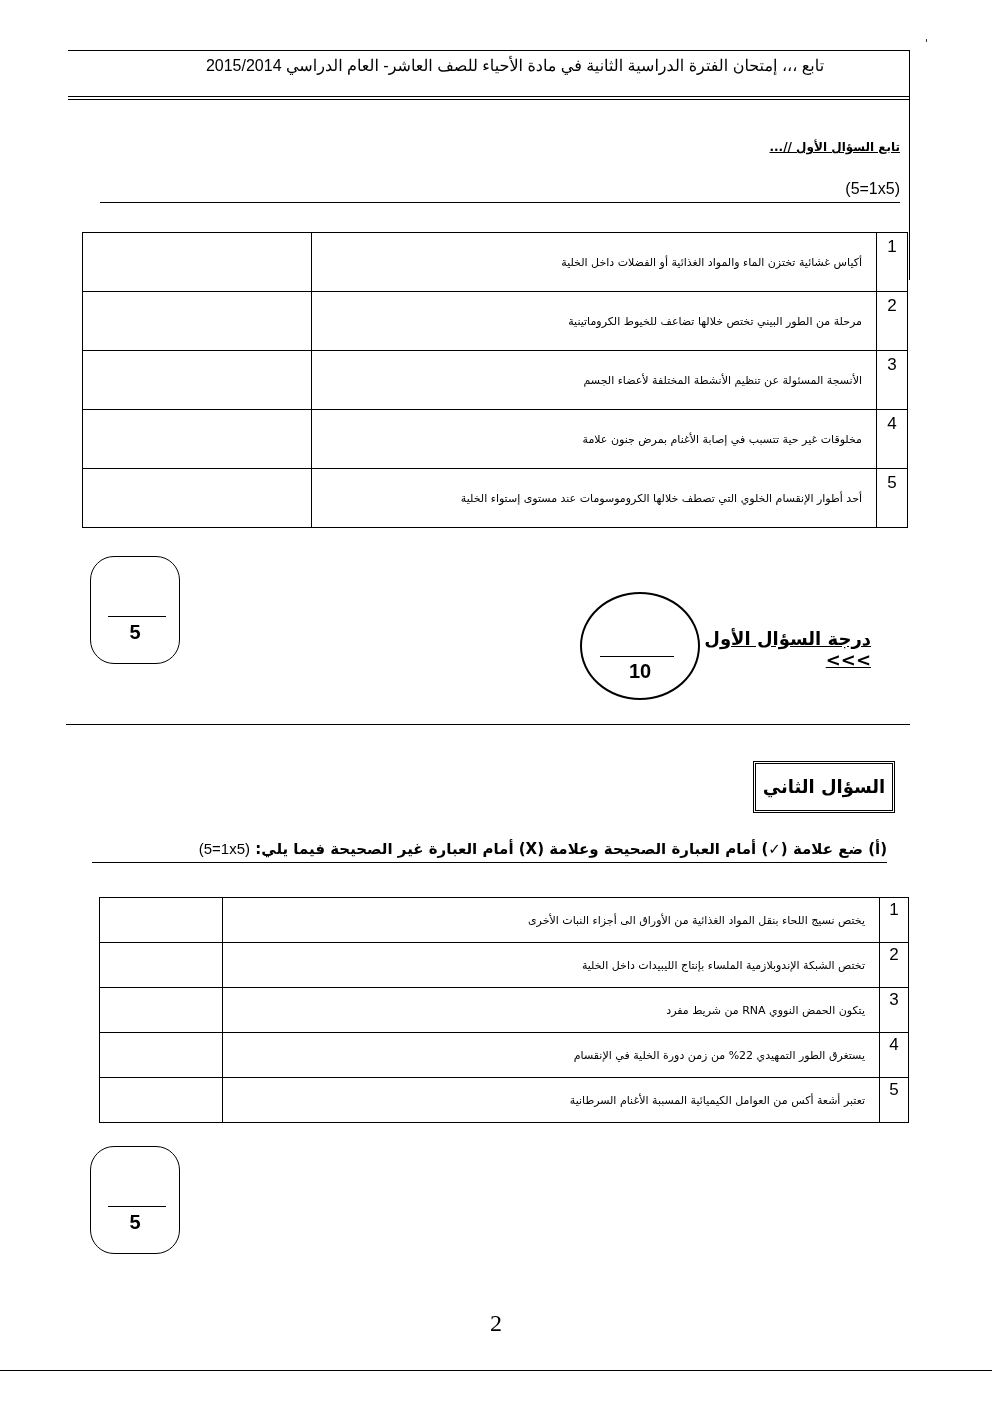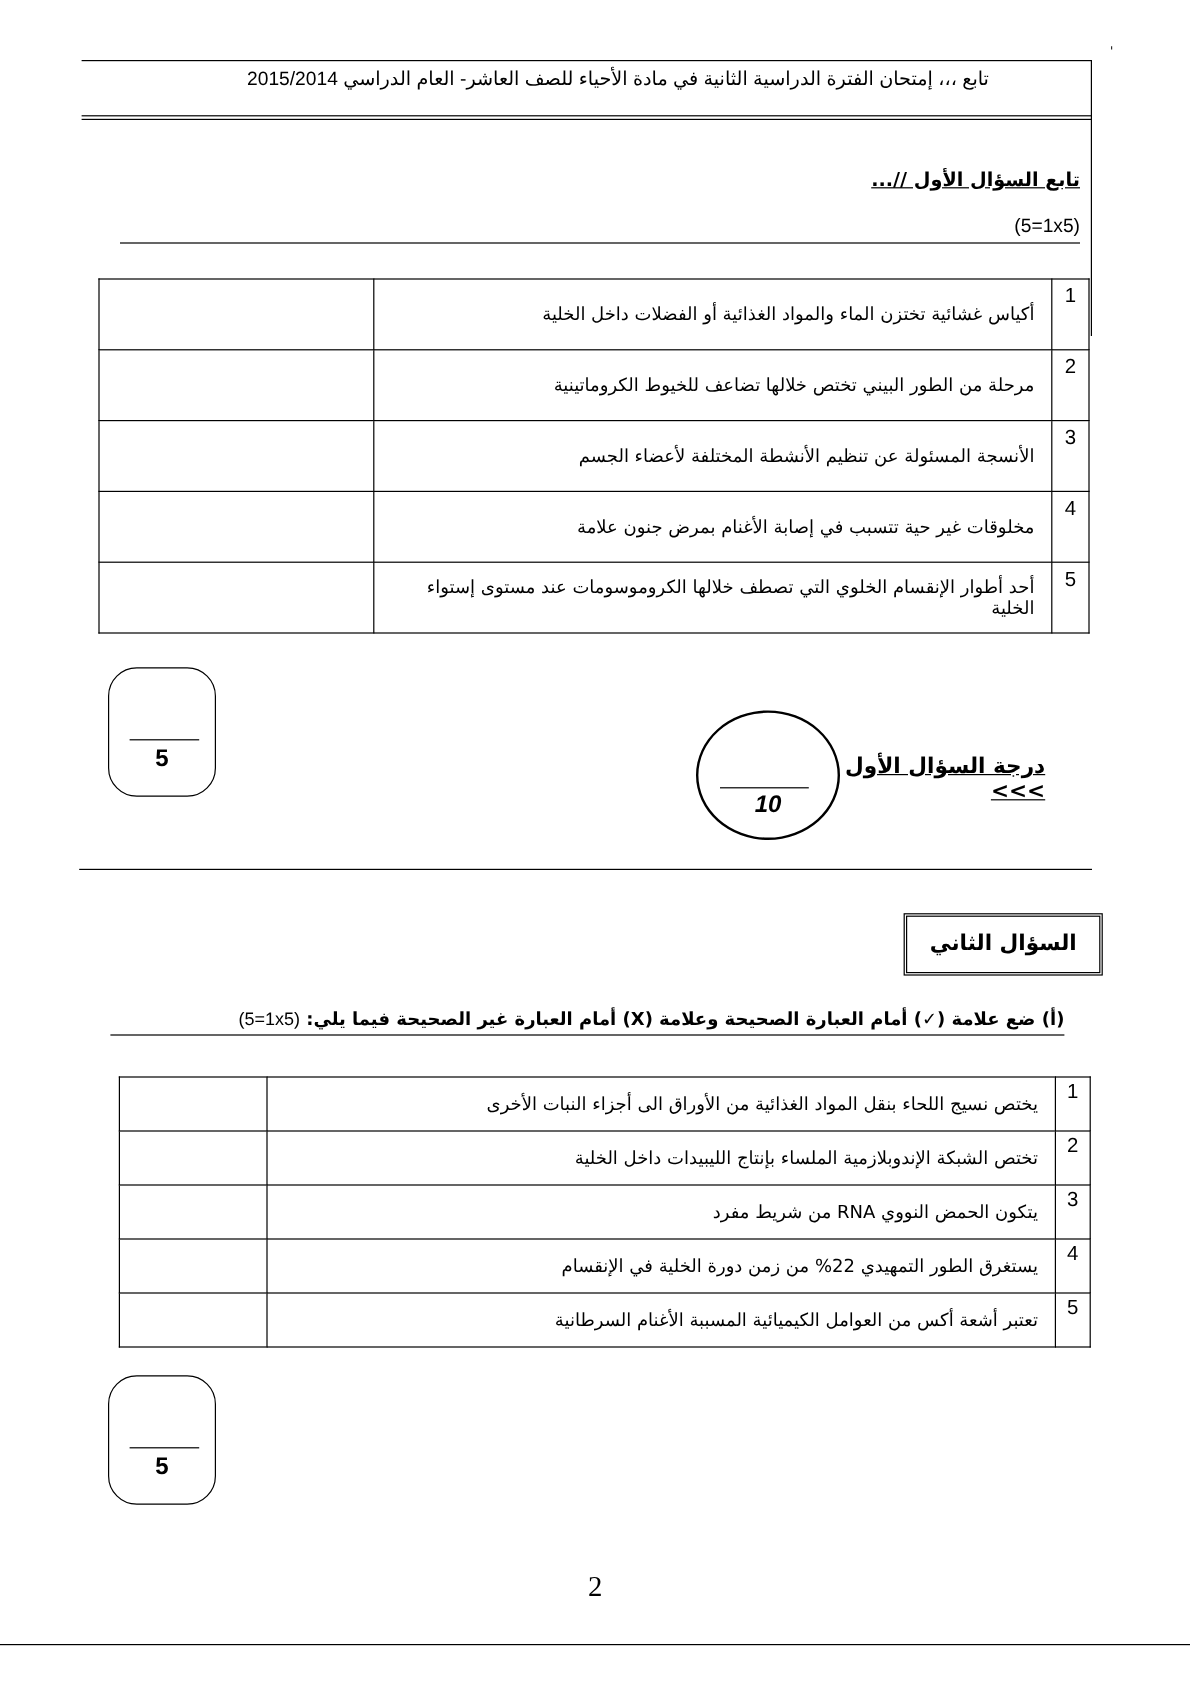--- a/index.html
+++ b/index.html
@@ -10,58 +10,58 @@
   
   .frame-top { left: 68px; top: 50px; width: 842px; height: 0; border-top: 1.5px solid #000; }
   .frame-right { left: 909px; top: 50px; width: 0; height: 230px; border-left: 1.5px solid #000; }
   .corner-mark { left: 925px; top: 38px; font-size: 10px; }
 
   .header-title { left: 130px; top: 56px; width: 770px; text-align: center; direction: rtl;
                   font-size: 16px; font-family: "Liberation Sans", sans-serif; }
   .header-rule { left: 68px; top: 96px; width: 842px; height: 4px;
                  border-top: 1.5px solid #000; border-bottom: 1.5px solid #000; box-sizing: border-box; }
 
-  .q1-cont { right: 92px; top: 140px; direction: rtl; font-weight: bold; font-size: 16px;
+  .q1-cont { right: 92px; top: 140px; direction: rtl; font-weight: bold; font-size: 12px;
              text-decoration: underline; }
   .instr-line { left: 100px; top: 180px; width: 800px; direction: rtl; font-weight: bold; font-size: 16px;
                 display: flex; justify-content: space-between; border-bottom: 1.5px solid #000; padding-bottom: 4px; }
   .instr-line .marks { font-weight: normal; direction: ltr; font-family: "Liberation Sans", sans-serif; }
 
   table.qtable { position: absolute; border-collapse: collapse; direction: rtl; }
   table.qtable td { border: 1.5px solid #000; padding: 0; vertical-align: top; }
   table.qtable td.num { font-family: "Liberation Sans", sans-serif; font-size: 17px; text-align: center; padding-top: 4px; }
-  table.qtable td.text { font-size: 15px; padding: 0 14px; }
+  table.qtable td.text { font-size: 11px; padding: 0 14px; }
   table.qtable td.answer { background: #fff; }
 
   #t1 { left: 82px; top: 232px; width: 826px; }
   #t1 td.num { width: 30px; }
   #t1 td.answer { width: 228px; }
   #t1 tr { height: 59px; }
   #t1 td.text { vertical-align: middle; }
 
   #t2 { left: 99px; top: 897px; width: 810px; }
   #t2 td.num { width: 28px; padding-top: 2px; }
   #t2 td.answer { width: 122px; }
   #t2 tr { height: 45px; }
   #t2 td.text { vertical-align: middle; }
 
   .score-box { width: 88px; height: 106px; border: 1.5px solid #000; border-radius: 24px; }
   .score-box .line { position: absolute; left: 17px; width: 58px; top: 59px; border-top: 1.5px solid #000; }
   .score-box .val { position: absolute; left: 0; width: 88px; text-align: center; top: 64px;
                     font-weight: bold; font-size: 20px; font-family: "Liberation Sans", sans-serif; }
 
-  .score-circle { left: 580px; top: 592px; width: 116px; height: 104px; border: 2px solid #000; border-radius: 50%; font-style: italic; }
+  .score-circle { left: 580px; top: 592px; width: 116px; height: 104px; border: 2px solid #000; border-radius: 50%; }
   .score-circle .line { position: absolute; left: 18px; width: 74px; top: 62px; border-top: 1.5px solid #000; }
   .score-circle .val { position: absolute; left: 0; width: 116px; text-align: center; top: 66px;
                        font-weight: bold; font-size: 20px; font-family: "Liberation Sans", sans-serif; }
   .q1-total-label { left: 681px; top: 628px; width: 190px; direction: rtl; font-weight: bold; font-size: 18px; text-decoration: underline; }
 
   .divider { left: 66px; top: 724px; width: 844px; border-top: 1.5px solid #000; }
 
-  .q2-title { left: 753px; top: 761px; width: 166px; height: 52px; border: 3px double #000; box-sizing: border-box;
+  .q2-title { left: 753px; top: 761px; width: 142px; height: 52px; border: 3px double #000; box-sizing: border-box;
               text-align: center; line-height: 46px; direction: rtl; font-weight: bold; font-size: 18px; }
 
   .instr2 { left: 92px; top: 840px; width: 795px; direction: rtl; font-weight: bold; font-size: 15px;
             border-bottom: 1.5px solid #000; padding-bottom: 4px; white-space: nowrap; }
   .instr2 .marks { font-weight: normal; font-family: "Liberation Sans", sans-serif; direction: ltr; unicode-bidi: embed; }
 
   .page-num { left: 0; width: 992px; top: 1310px; text-align: center; font-family: "Liberation Serif", serif; font-size: 24px; }
   .bottom-rule { left: 0; top: 1370px; width: 992px; border-top: 1.5px solid #000; }
 </style>
 </head>

